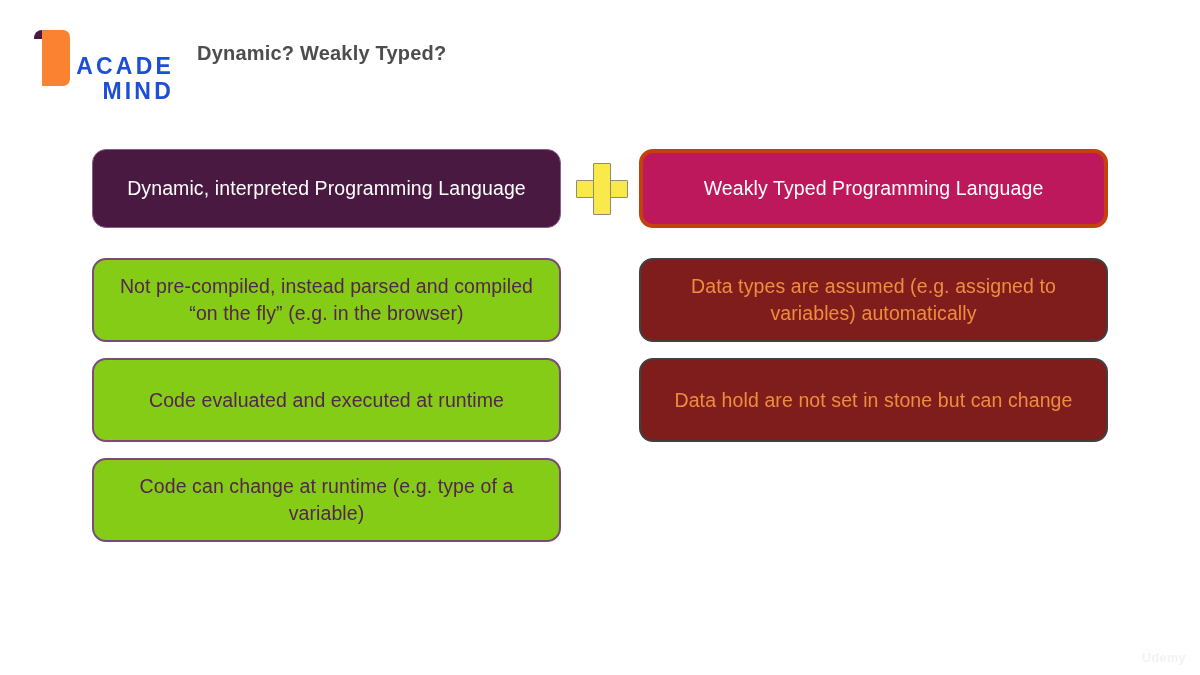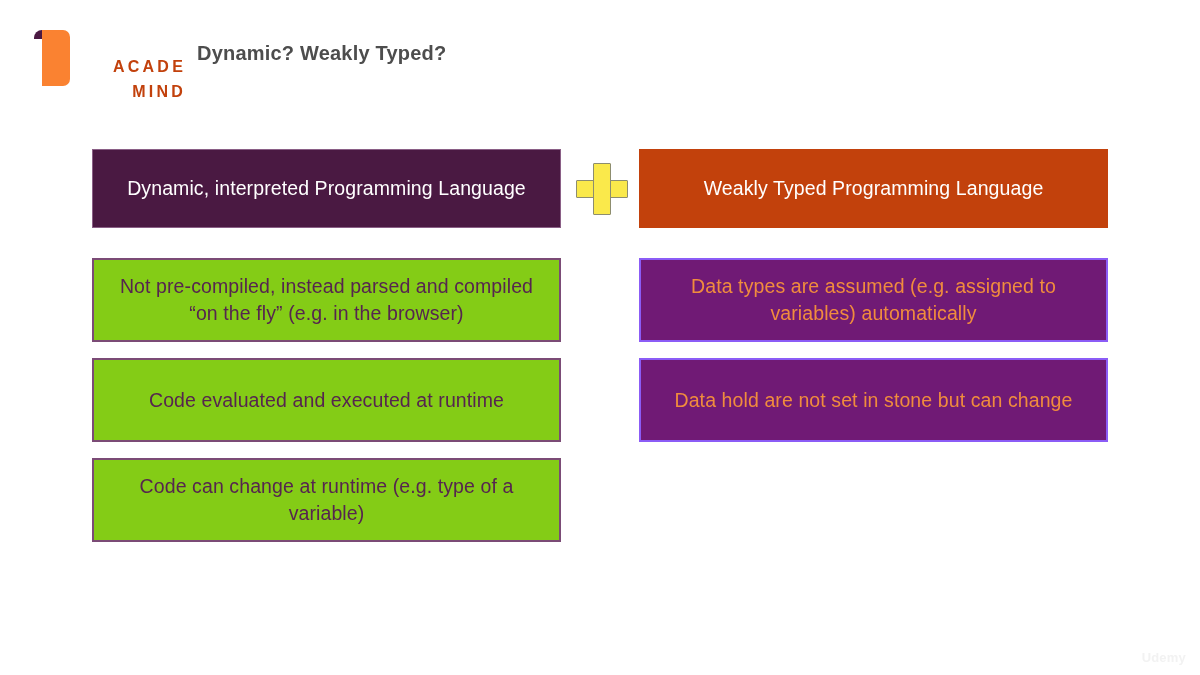--- a/index.html
+++ b/index.html
@@ -44,27 +44,27 @@
     position: absolute;
     left: 0px;
     top: 4px;
     width: 17px;
     height: 9px;
     background: #4a1942;
     border-radius: 8px 8px 0 0;
   }
   .logo-text {
     position: absolute;
-    left: 32px;
+    left: 20px;
     top: 32px;
     width: 132px;
     text-align: right;
-    color: #c2410c;
+    color: #1d4ed8;
     font-weight: 700;
-    font-size: 16px;
+    font-size: 23px;
     letter-spacing: 3.2px;
     line-height: 25px;
   }
   .logo-text .l1 { display: block; }
   .logo-text .l2 { display: block; }
 
   
   .page-title {
     position: absolute;
     left: 197px;
@@ -88,45 +88,46 @@
   .box {
     width: 100%;
     display: flex;
     align-items: center;
     justify-content: center;
     text-align: center;
     padding: 4px 16px;
     font-size: 19.5px;
     line-height: 27px;
     letter-spacing: 0.1px;
+    border-radius: 14px;
   }
 
   
   .box-head-left {
     height: 79px;
     background: #4a1942;
     border: 1px solid #8a5f86;
     color: #ffffff;
   }
   .box-head-right {
     height: 79px;
-    background: #c2410c;
-    border: 1px solid #c2410c;
+    background: #be185d;
+    border: 4px solid #c2410c;
     color: #ffffff;
   }
 
   
   .box-body-left {
     background: #84cc16;
     border: 2px solid #7b4b76;
     color: #56254f;
   }
   .box-body-right {
-    background: #701a75;
-    border: 2px solid #8b5cf6;
+    background: #7f1d1d;
+    border: 2px solid #404040;
     color: #f08c3d;
   }
 
   .h1-box { height: 79px; }
   .b-box  { height: 84px; }
 
   .sp-top  { margin-top: 30px; }
   .sp-mid  { margin-top: 16px; }
 
   

